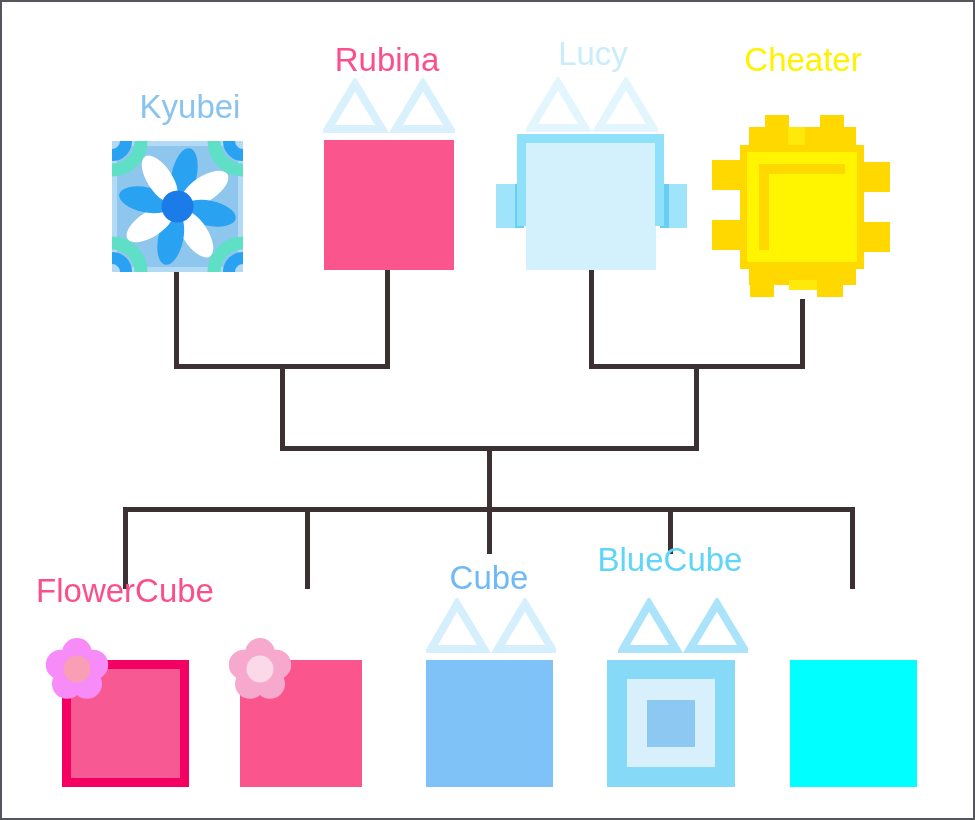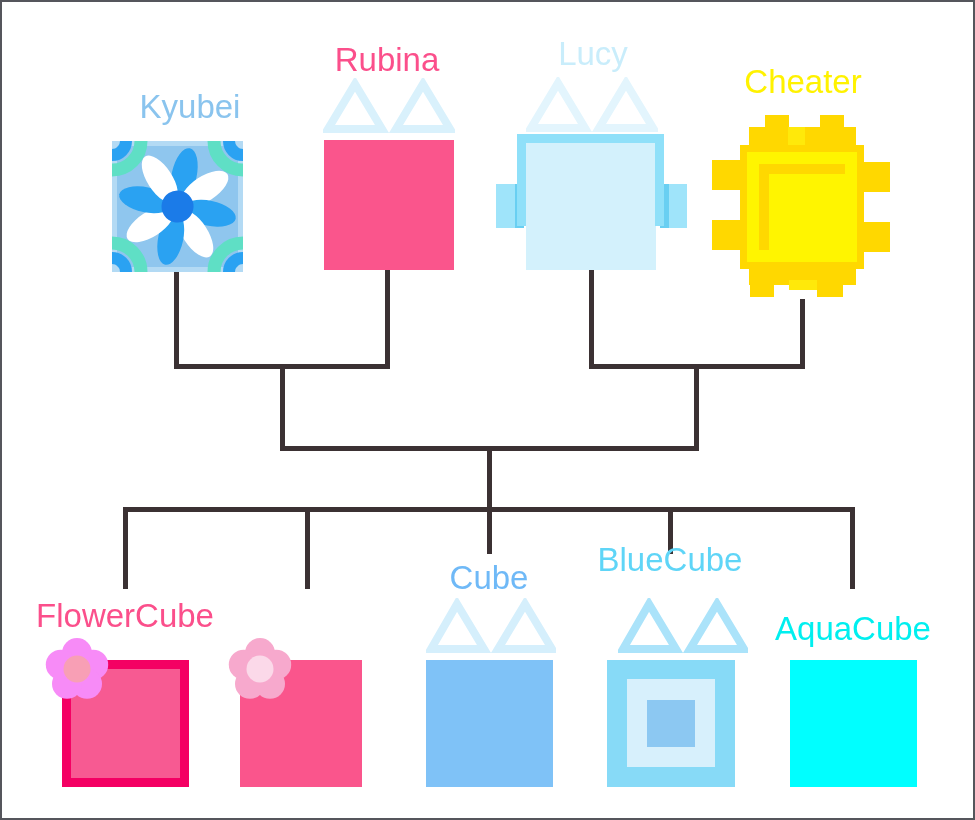--- a/index.html
+++ b/index.html
@@ -82,41 +82,41 @@
     <div class="block" style="right:0;top:0;width:9px;height:44px;background:#69cff2;"></div>
   </div>
   <div class="block" style="left:658px;top:182px;width:27px;height:44px;background:#9fe4fa;">
     <div class="block" style="left:0;top:0;width:9px;height:44px;background:#69cff2;"></div>
   </div>
   <div class="block" style="left:524px;top:141px;width:130px;height:127px;background:#d3f1fc;"></div>
   <div class="block" style="left:515px;top:132px;width:147px;height:9px;background:#8fe0f9;"></div>
   <div class="block" style="left:515px;top:132px;width:9px;height:92px;background:#8fe0f9;"></div>
   <div class="block" style="left:653px;top:132px;width:9px;height:92px;background:#8fe0f9;"></div>
 
-  <div class="label lbl-cheater" style="left:801px;top:41px;margin-top:22px;">Cheater</div>
+  <div class="label lbl-cheater" style="left:801px;top:41px;">Cheater</div>
   <div class="abs" style="left:710px;top:113px;width:178px;height:182px;">
     <div class="block" style="left:53px;top:0;width:24px;height:32px;background:#ffd800;"></div>
     <div class="block" style="left:108px;top:0;width:24px;height:32px;background:#ffd800;"></div>
     <div class="block" style="left:37px;top:12px;width:107px;height:20px;background:#ffd800;"></div>
     <div class="block" style="left:76px;top:12px;width:17px;height:20px;background:#ffe90a;"></div>
     <div class="block" style="left:0;top:45px;width:30px;height:30px;background:#ffd800;"></div>
     <div class="block" style="left:0;top:105px;width:30px;height:30px;background:#ffd800;"></div>
     <div class="block" style="left:152px;top:47px;width:26px;height:30px;background:#ffd800;"></div>
     <div class="block" style="left:152px;top:107px;width:26px;height:30px;background:#ffd800;"></div>
     <div class="block" style="left:37px;top:152px;width:107px;height:18px;background:#ffd800;"></div>
     <div class="block" style="left:38px;top:165px;width:24px;height:17px;background:#ffd800;"></div>
     <div class="block" style="left:77px;top:165px;width:28px;height:10px;background:#ffe90a;"></div>
     <div class="block" style="left:105px;top:165px;width:26px;height:17px;background:#ffd800;"></div>
     <div class="block" style="left:28px;top:30px;width:124px;height:124px;background:#ffd800;"></div>
     <div class="block" style="left:35px;top:37px;width:110px;height:110px;background:#fff500;"></div>
     <div class="block" style="left:47px;top:49px;width:86px;height:86px;background:#ffd800;"></div>
     <div class="block" style="left:57px;top:59px;width:76px;height:76px;background:#fff500;"></div>
   </div>
 
-  <div class="label lbl-pink" style="left:123px;top:597px;">FlowerCube</div>
+  <div class="label lbl-pink" style="left:123px;top:572px;">FlowerCube</div>
   <div class="sq" style="left:60px;top:658px;width:127px;height:127px;background:#f75a92;border:9px solid #f40063;"></div>
   <svg class="abs" style="left:38px;top:636px;" width="74" height="66" viewBox="0 0 74 66">
     <g fill="#f78bf7">
       <circle cx="37" cy="15" r="15"></circle>
       <circle cx="53.2" cy="26.7" r="15"></circle>
       <circle cx="47" cy="45.8" r="15"></circle>
       <circle cx="27" cy="45.8" r="15"></circle>
       <circle cx="20.8" cy="26.7" r="15"></circle>
     </g>
     <circle cx="37" cy="31" r="13.5" fill="#f89fb5"></circle>
@@ -144,16 +144,15 @@
   <div class="label lbl-bluecube" style="left:668px;top:541px;">BlueCube</div>
   <svg class="abs" style="left:616px;top:596px;" width="130" height="56" viewBox="0 0 130 56" fill="none" stroke="#abe3fa" stroke-width="8">
     <polygon points="31,6 58,51 5,51"></polygon>
     <polygon points="99,6 126,51 72,51"></polygon>
   </svg>
   <div class="sq" style="left:605px;top:658px;width:128px;height:127px;background:#87daf7;">
     <div class="block" style="left:20px;top:19px;width:88px;height:88px;background:#d7f0fc;"></div>
     <div class="block" style="left:40px;top:40px;width:48px;height:47px;background:#8cc8f2;"></div>
   </div>
 
-  <div class="label lbl-aquacube" style="left:851px;top:610px;">AquaCube</div>
   <div class="sq" style="left:788px;top:658px;width:127px;height:127px;background:#00ffff;"></div>
 
 </div>
 
 </body></html>

